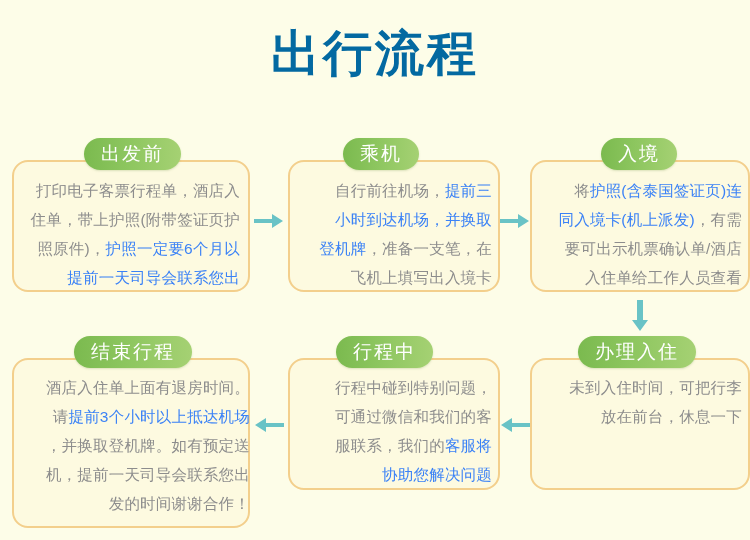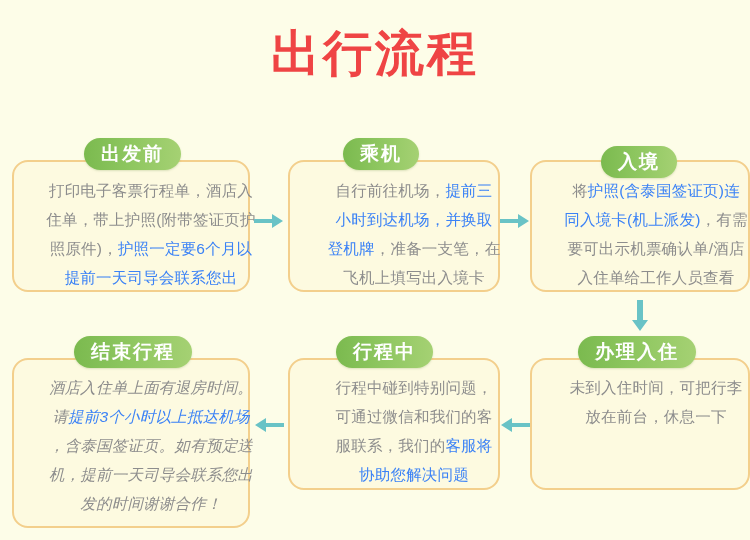--- a/index.html
+++ b/index.html
@@ -24,60 +24,59 @@
   
   .page-title {
     position: absolute;
     left: 0;
     top: 22px;
     width: 750px;
     text-align: center;
     font-size: 49px;
     font-weight: bold;
     letter-spacing: 3px;
-    color: #ef4444;
+    color: #0369a1;
     line-height: 62px;
     white-space: nowrap;
   }
 
   
   .card {
     position: absolute;
     background: #fdfae0;
     border: 2px solid #f3cf8c;
     border-radius: 16px;
     box-sizing: border-box;
   }
   .card-body {
     position: absolute;
     left: 10px;
     right: 2px;
     top: 22px;
-    text-align: center;
+    text-align: right;
     font-size: 15.5px;
     line-height: 29px;
     color: #8d8d8d;
     letter-spacing: 0.2px;
-    margin-left: 20px;
   }
   .card-body .hl {
     color: #3b82f6;
   }
 
   
   .badge {
     position: absolute;
     height: 32px;
     line-height: 32px;
     padding: 0 17px;
     border-radius: 17px;
     background: linear-gradient(to right, #7bba4f 0%, #8dc65f 45%, #a5d173 100%);
     color: #ffffff;
     font-size: 19px;
-    font-weight: bold;
+    font-weight: normal;
     letter-spacing: 2px;
     white-space: nowrap;
     text-align: center;
     box-shadow: 0 1px 2px rgba(120,150,80,0.25);
     z-index: 5;
   }
 
   
   .arrow {
     position: absolute;
@@ -104,34 +103,34 @@
   <div class="card" style="left:288px; top:160px; width:212px; height:132px;"></div>
   <div class="badge" style="left:343px; top:138px;">乘机</div>
   <div class="card-body" style="left:296px; width:196px; top:176px;">
     <div><span>自行前往机场，</span><span class="hl">提前三</span></div>
     <div><span class="hl">小时到达机场，并换取</span></div>
     <div><span class="hl">登机牌</span><span>，准备一支笔，在</span></div>
     <div><span>飞机上填写出入境卡</span></div>
   </div>
 
   <div class="card" style="left:530px; top:160px; width:220px; height:132px;"></div>
-  <div class="badge" style="left:601px; top:138px;margin-top:8px;">入境</div>
+  <div class="badge" style="left:601px; top:138px;">入境</div>
   <div class="card-body" style="left:530px; width:212px; top:176px;">
     <div><span>将</span><span class="hl">护照(含泰国签证页)连</span></div>
     <div><span class="hl">同入境卡(机上派发)</span><span>，有需</span></div>
     <div><span>要可出示机票确认单/酒店</span></div>
     <div><span>入住单给工作人员查看</span></div>
   </div>
 
   <div class="card" style="left:12px; top:358px; width:238px; height:170px;"></div>
   <div class="badge" style="left:74px; top:336px;">结束行程</div>
-  <div class="card-body" style="left:12px; width:238px; top:373px;font-style:italic;">
+  <div class="card-body" style="left:12px; width:238px; top:373px;">
     <div><span>酒店入住单上面有退房时间。</span></div>
     <div><span>请</span><span class="hl">提前3个小时以上抵达机场</span></div>
-    <div><span>，含泰国签证页。如有预定送</span></div>
+    <div><span>，并换取登机牌。如有预定送</span></div>
     <div><span>机，提前一天司导会联系您出</span></div>
     <div><span>发的时间谢谢合作！</span></div>
   </div>
 
   <div class="card" style="left:288px; top:358px; width:212px; height:132px;"></div>
   <div class="badge" style="left:336px; top:336px;">行程中</div>
   <div class="card-body" style="left:296px; width:196px; top:373px;">
     <div><span>行程中碰到特别问题，</span></div>
     <div><span>可通过微信和我们的客</span></div>
     <div><span>服联系，我们的</span><span class="hl">客服将</span></div>

